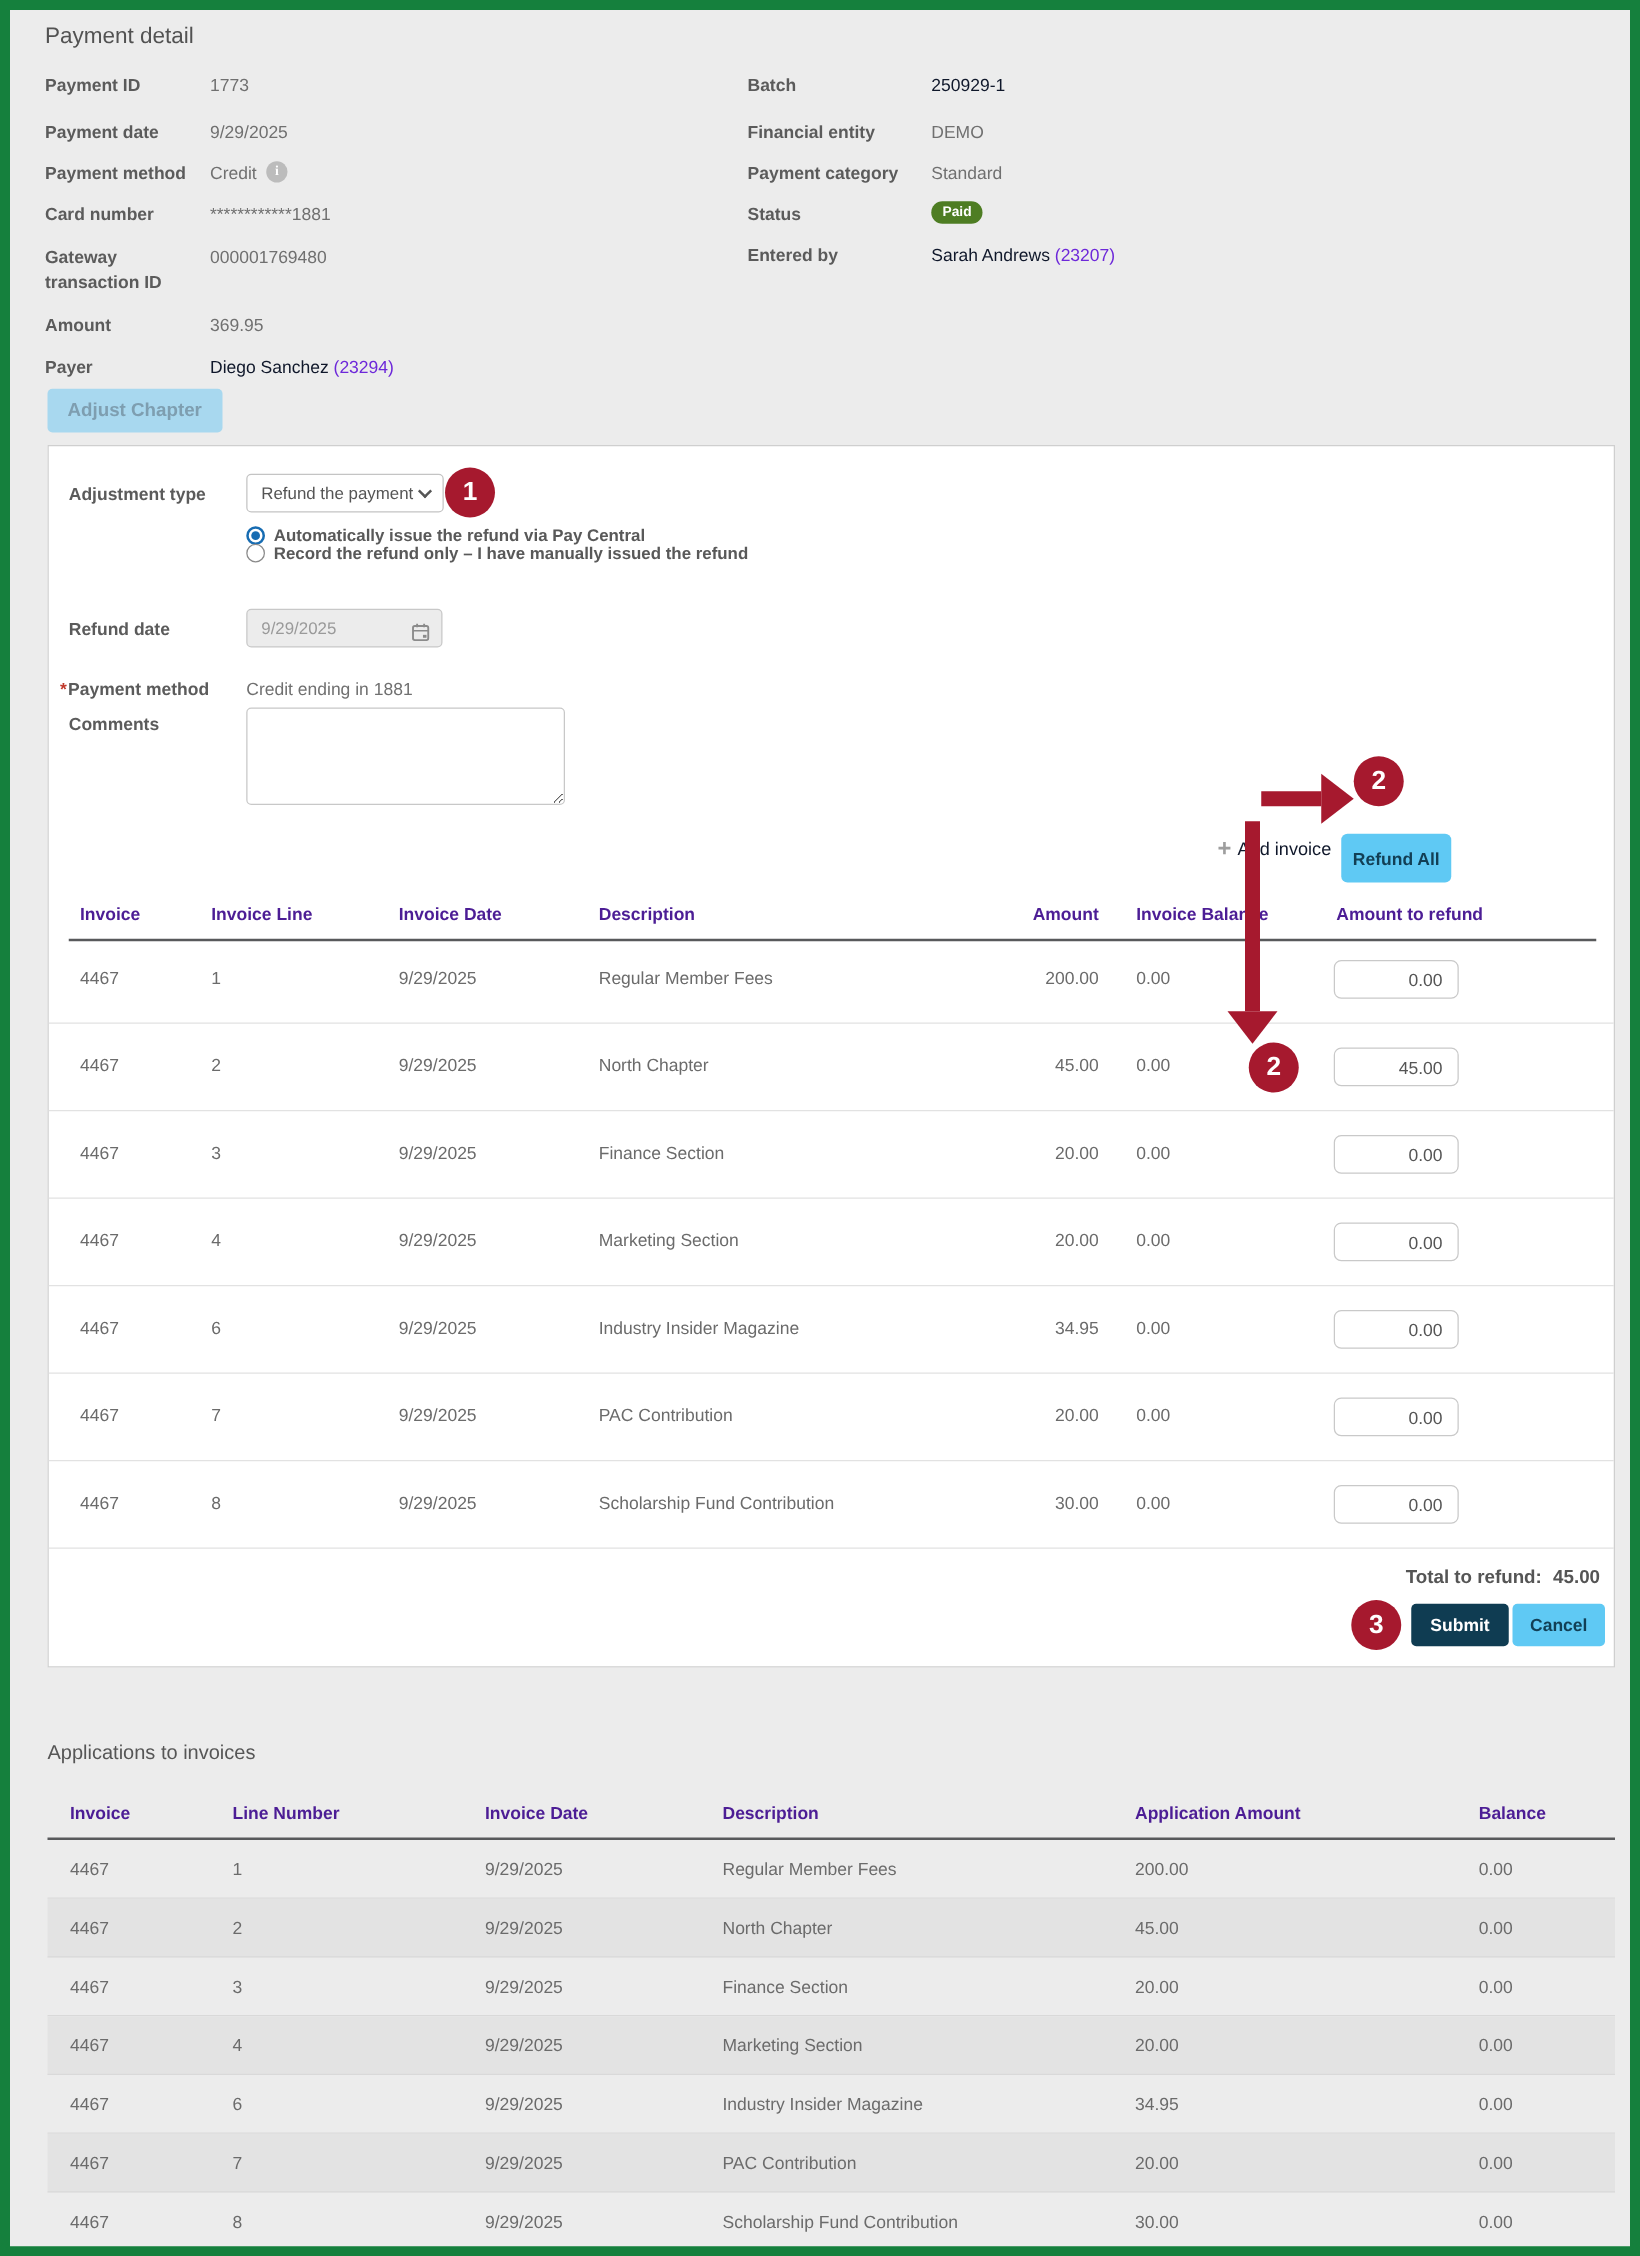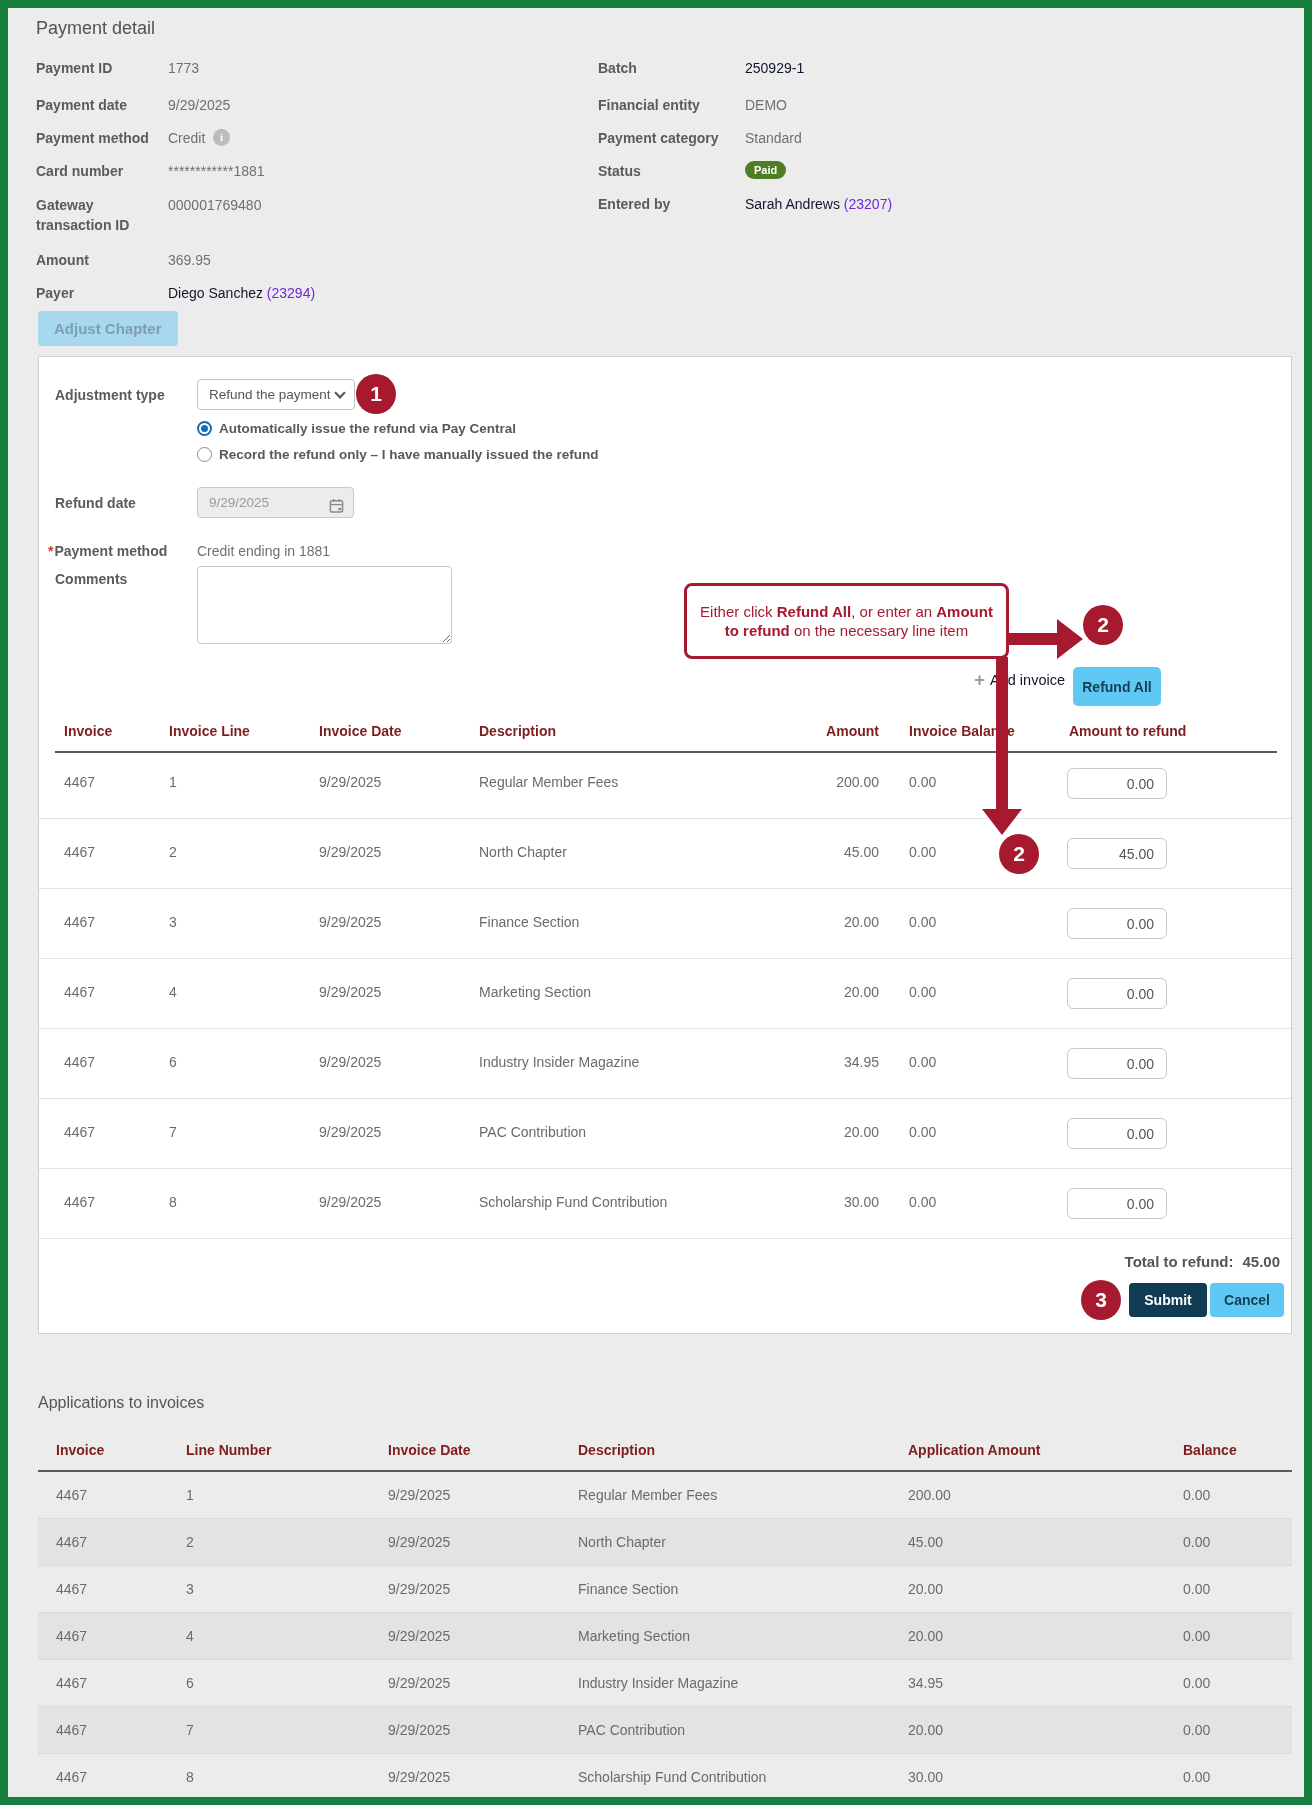--- a/index.html
+++ b/index.html
@@ -96,21 +96,21 @@
   
   .add-invoice { position:absolute; top:314px; right:226px; font-size:14.5px; display:flex; align-items:center; cursor:pointer; }
   .plus { color:#9e9e9e; font-size:19px; font-weight:700; margin-right:5px; line-height:18px; }
   .btn-refund-all {
     position:absolute; left:1034px; top:310px; width:88px; height:39px;
     background:#5fc9f4; color:#123f55; border:none; border-radius:5px;
     font-size:14px; font-weight:700; cursor:pointer;
   }
   .rt-head { position:absolute; top:366px; left:0; width:100%; height:20px; }
   .rt-underline { position:absolute; top:394px; left:16px; width:1222px; height:0; border-top:2px solid #58595b; }
-  .hcell { position:absolute; font-size:14px; font-weight:700; color:#7f1d1d; white-space:nowrap; }
+  .hcell { position:absolute; font-size:14px; font-weight:700; color:#4c1d95; white-space:nowrap; }
   .rrow { position:absolute; left:0; width:100%; height:70px; }
   .rrow-sep { border-bottom:1px solid #e2e2e2; }
   .ccell { position:absolute; top:25px; font-size:14px; color:#6b6b6b; white-space:nowrap; }
   .c1{left:25px;} .c2{left:130px;} .c3{left:280px;} .c4{left:440px;}
   .c5{left:740px; width:100px; text-align:right;}
   .c6{left:870px;}
   .c7h{left:1030px;}
   .amt-input {
     position:absolute; left:1028px; top:19px; width:100px; height:31px;
     border:1px solid #c9c9c9; border-radius:6px; font-size:14px; color:#555;
@@ -190,21 +190,21 @@
       <span>Refund the payment</span>
       <span class="chev"></span>
     </div>
 
     <div class="radio-row" style="left:158px; top:62px;">
       <span class="radio sel">
           <span class="dot"></span>
         </span>
       <span class="radio-label">Automatically issue the refund via Pay Central</span>
     </div>
-    <div class="radio-row" style="left:158px; top:88px;">
+    <div class="radio-row" style="left:158px; top:76px;">
       <span class="radio"></span>
       <span class="radio-label">Record the refund only – I have manually issued the refund</span>
     </div>
 
     <div class="abs lbl" style="left:16px; top:136px;">Refund date</div>
     <div class="date-input" style="left:158px; top:130px;">
       <span>9/29/2025</span>
       <span class="cal">
         <svg width="15" height="16" viewBox="0 0 16 17">
           <rect x="1.5" y="3" width="13" height="12" rx="1.5" fill="none" stroke="#8b8b8b" stroke-width="1.6"></rect>
@@ -215,23 +215,20 @@
         </svg>
       </span>
     </div>
 
     <div class="abs lbl" style="left:9px; top:184px;"><span class="req">*</span><span>Payment method</span></div>
     <div class="abs val" style="left:158px; top:184px;text-align:right;">Credit ending in 1881</div>
 
     <div class="abs lbl" style="left:16px; top:212px;">Comments</div>
     <textarea class="comments-box" style="left: 158px; top: 209px;"></textarea>
 
-    <div class="note-box">
-      <span><span>Either click </span><b>Refund All</b><span>, or enter an </span><b>Amount to refund</b><span> on the necessary line item</span></span>
-    </div>
     <div class="arrow-stem-h"></div>
     <div class="arrow-head-r"></div>
     <div class="arrow-stem-v"></div>
     <div class="arrow-head-d"></div>
     <div class="circle-step" style="left:1044px; top:248px;">2</div>
     <div class="circle-step" style="left:960px; top:477px;">2</div>
     <div class="circle-step" style="left:317px; top:17px;">1</div>
     <div class="circle-step" style="left:1042px; top:923px;">3</div>
 
     <div class="add-invoice">

